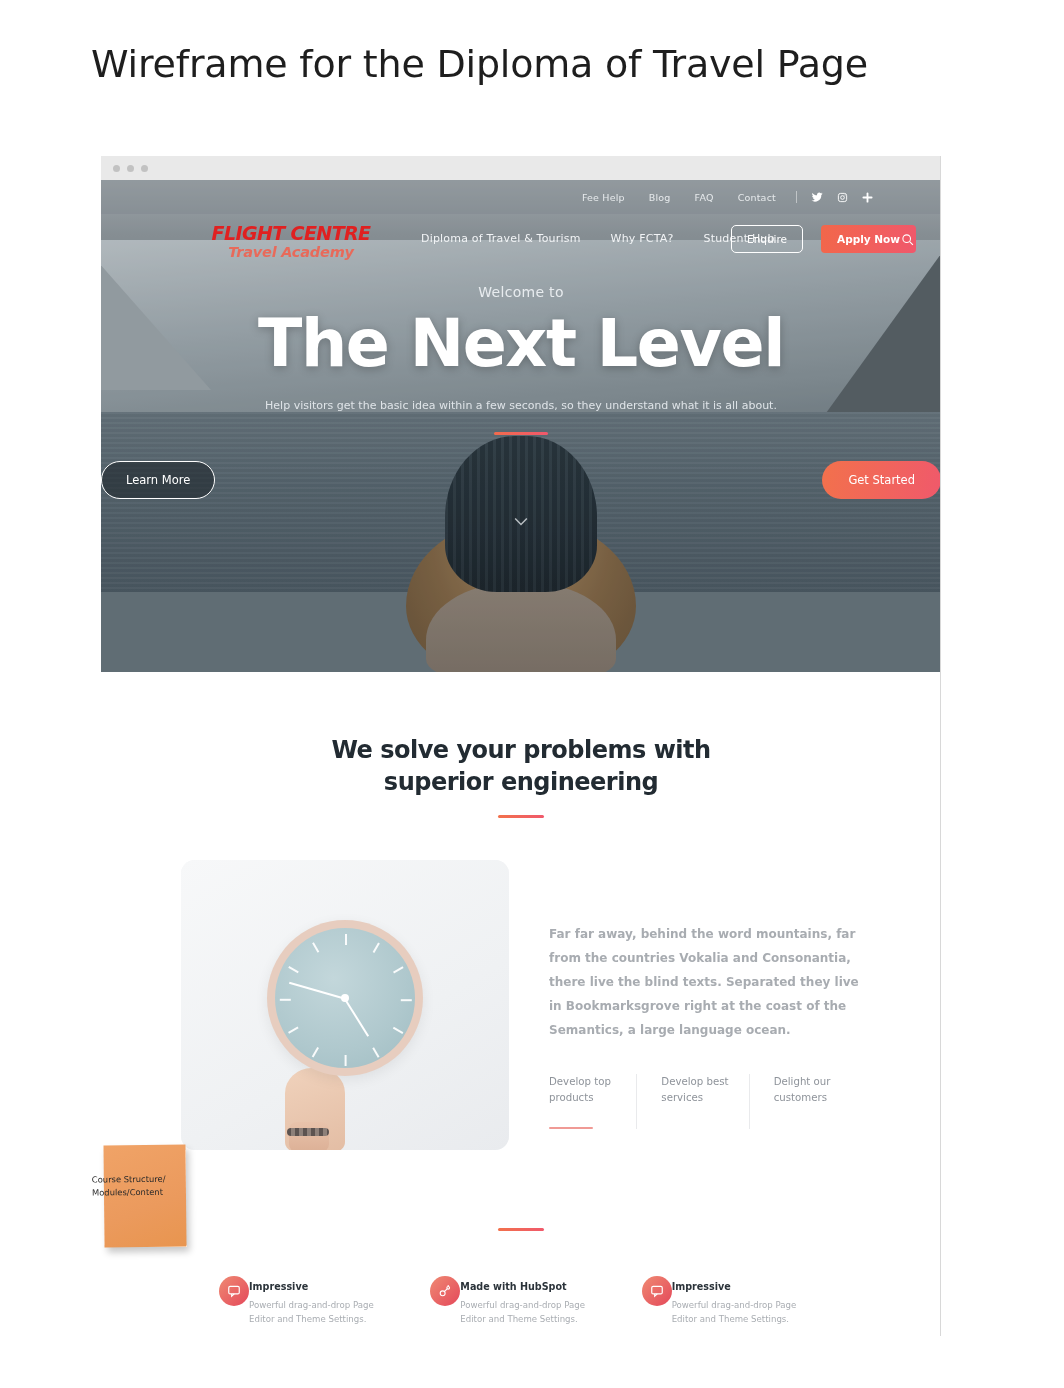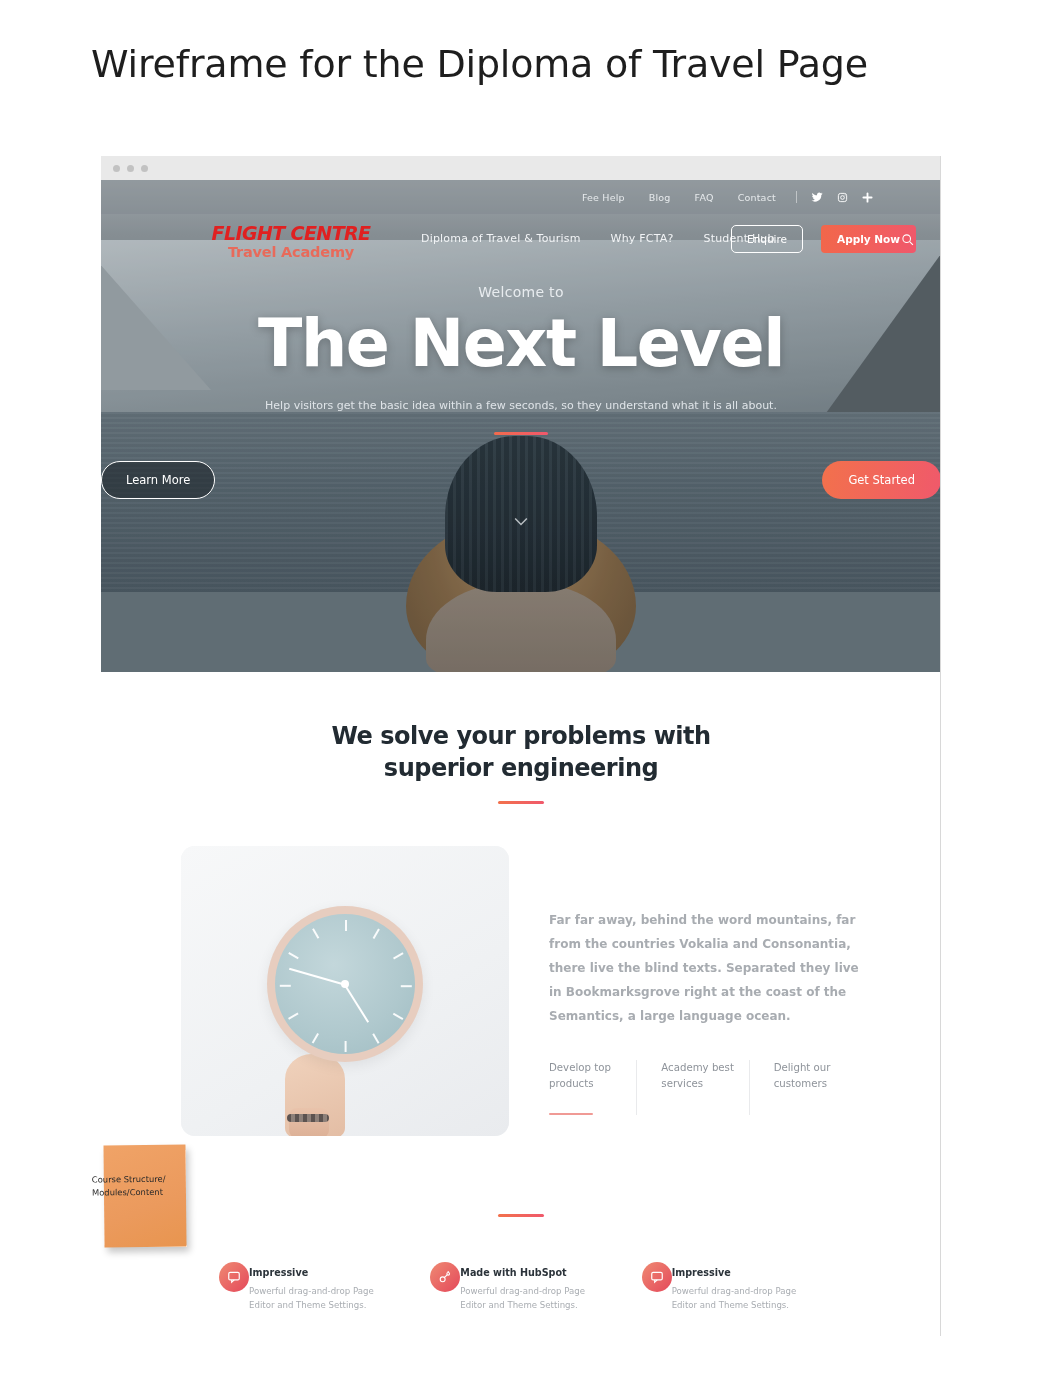--- a/index.html
+++ b/index.html
@@ -125,21 +125,21 @@
     display: flex; align-items: center;
   }
   .logo { position: absolute; left: 100px; top: 10px; text-align: center; width: 180px; }
   .logo-main {
     font-family: "DejaVu Sans", sans-serif;
     font-weight: 700; font-style: italic; font-size: 19px;
     color: #e02020; letter-spacing: -0.6px; line-height: 1;
   }
   .logo-sub {
     font-family: "DejaVu Sans", sans-serif;
-    font-weight: 700; font-size: 14.5px;
+    font-weight: 700; font-style: italic; font-size: 14.5px;
     color: #e86a5a; letter-spacing: -0.2px; line-height: 1.25;
   }
   .nav-links { position: absolute; left: 320px; top: 18px; display: flex; align-items: center; gap: 30px; }
   .nav-link { color: #f2f4f6; font-size: 11px; font-family: "DejaVu Sans", sans-serif; letter-spacing: .2px; white-space: nowrap; }
   .btn-enquire {
     position: absolute; left: 630px; top: 11px;
     padding: 7px 15px; border: 1.4px solid #ffffff; border-radius: 5px;
     color: #fff; font-size: 10.5px; font-family: "DejaVu Sans", sans-serif; white-space: nowrap;
   }
   .btn-apply {
@@ -337,21 +337,21 @@
           <div class="btn-start">Get Started</div>
         </div>
       </div>
       <span class="scroll-chev">
         <svg width="14" height="9" viewBox="0 0 24 14" fill="none" stroke="#e8ecef" stroke-width="2.6">
             <polyline points="2,2 12,12 22,2"></polyline>
           </svg>
       </span>
     </div>
 
-    <div class="sec" style="padding-top:48px;">
+    <div class="sec" style="padding-top:62px;">
       <div class="sec-h2">
         <div>We solve your problems with</div>
         <div>superior engineering</div>
       </div>
       <div class="sec-rule"></div>
 
       <div class="split">
         <div class="photo-card">
           <div class="pc-bg"></div>
           <div class="hand"></div>
@@ -379,21 +379,21 @@
         </div>
 
         <div class="split-body">
           <div class="body-p">Far far away, behind the word mountains, far from the countries Vokalia and Consonantia, there live the blind texts. Separated they live in Bookmarksgrove right at the coast of the Semantics, a large language ocean.</div>
           <div class="tri">
             <div class="tri-col">
               <div class="tri-label">Develop top products</div>
               <div class="tri-rule"></div>
             </div>
             <div class="tri-col">
-              <div class="tri-label">Academy best services</div>
+              <div class="tri-label">Develop best services</div>
             </div>
             <div class="tri-col">
               <div class="tri-label">Delight our customers</div>
             </div>
           </div>
         </div>
       </div>
     </div>
 
     <div class="sec" style="padding-top:62px;">

